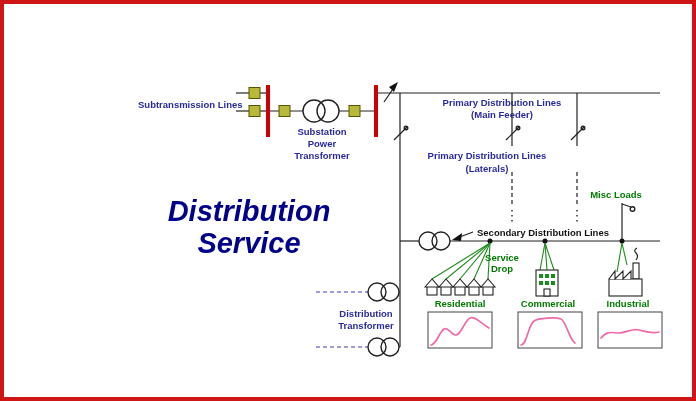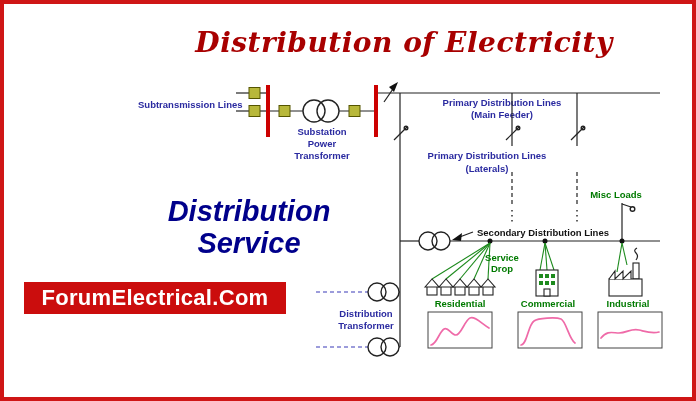--- a/index.html
+++ b/index.html
@@ -51,28 +51,26 @@
   .curve{fill:none;stroke:#ef6aa8;stroke-width:1.7;stroke-linecap:round;}
   .chartbox{fill:#ffffff;stroke:#444;stroke-width:1;}
   .node{fill:#111;}
   .arrow{fill:#111;}
 </style>
 </head>
 <body>
 
 <div class="frame">
 
-  <div class="title">Distribution of Electricity</div>
 
   <div class="system">
     <div>Distribution</div>
     <div>Service</div>
   </div>
 
-  <div class="watermark">ForumElectrical.Com</div>
 
   <svg class="diagram" width="688" height="393" viewBox="4 4 688 393" xmlns="http://www.w3.org/2000/svg">
 
     <g>
       <text class="tblue" x="138" y="108">Subtransmission Lines</text>
       <line class="wire" x1="236" y1="93" x2="267" y2="93"></line>
       <line class="wire" x1="236" y1="111" x2="267" y2="111"></line>
       <rect class="fuse" x="249" y="87.5" width="11" height="11"></rect>
       <rect class="fuse" x="249" y="105.5" width="11" height="11"></rect>
     </g>

